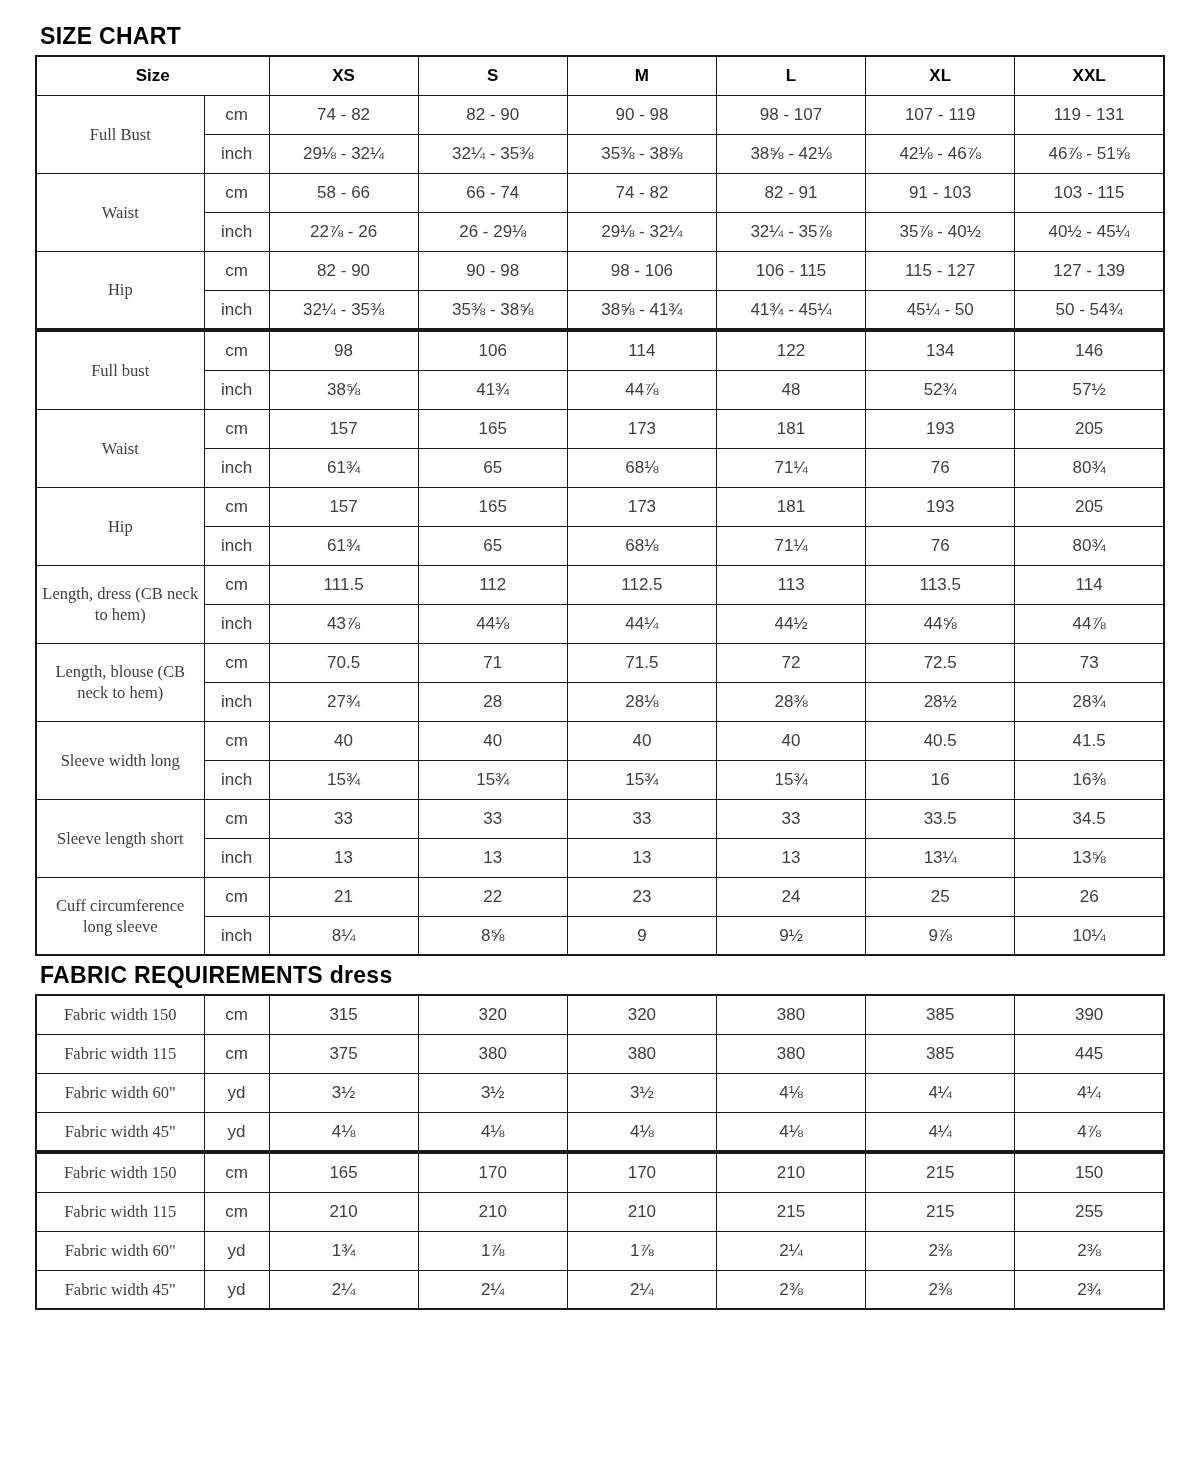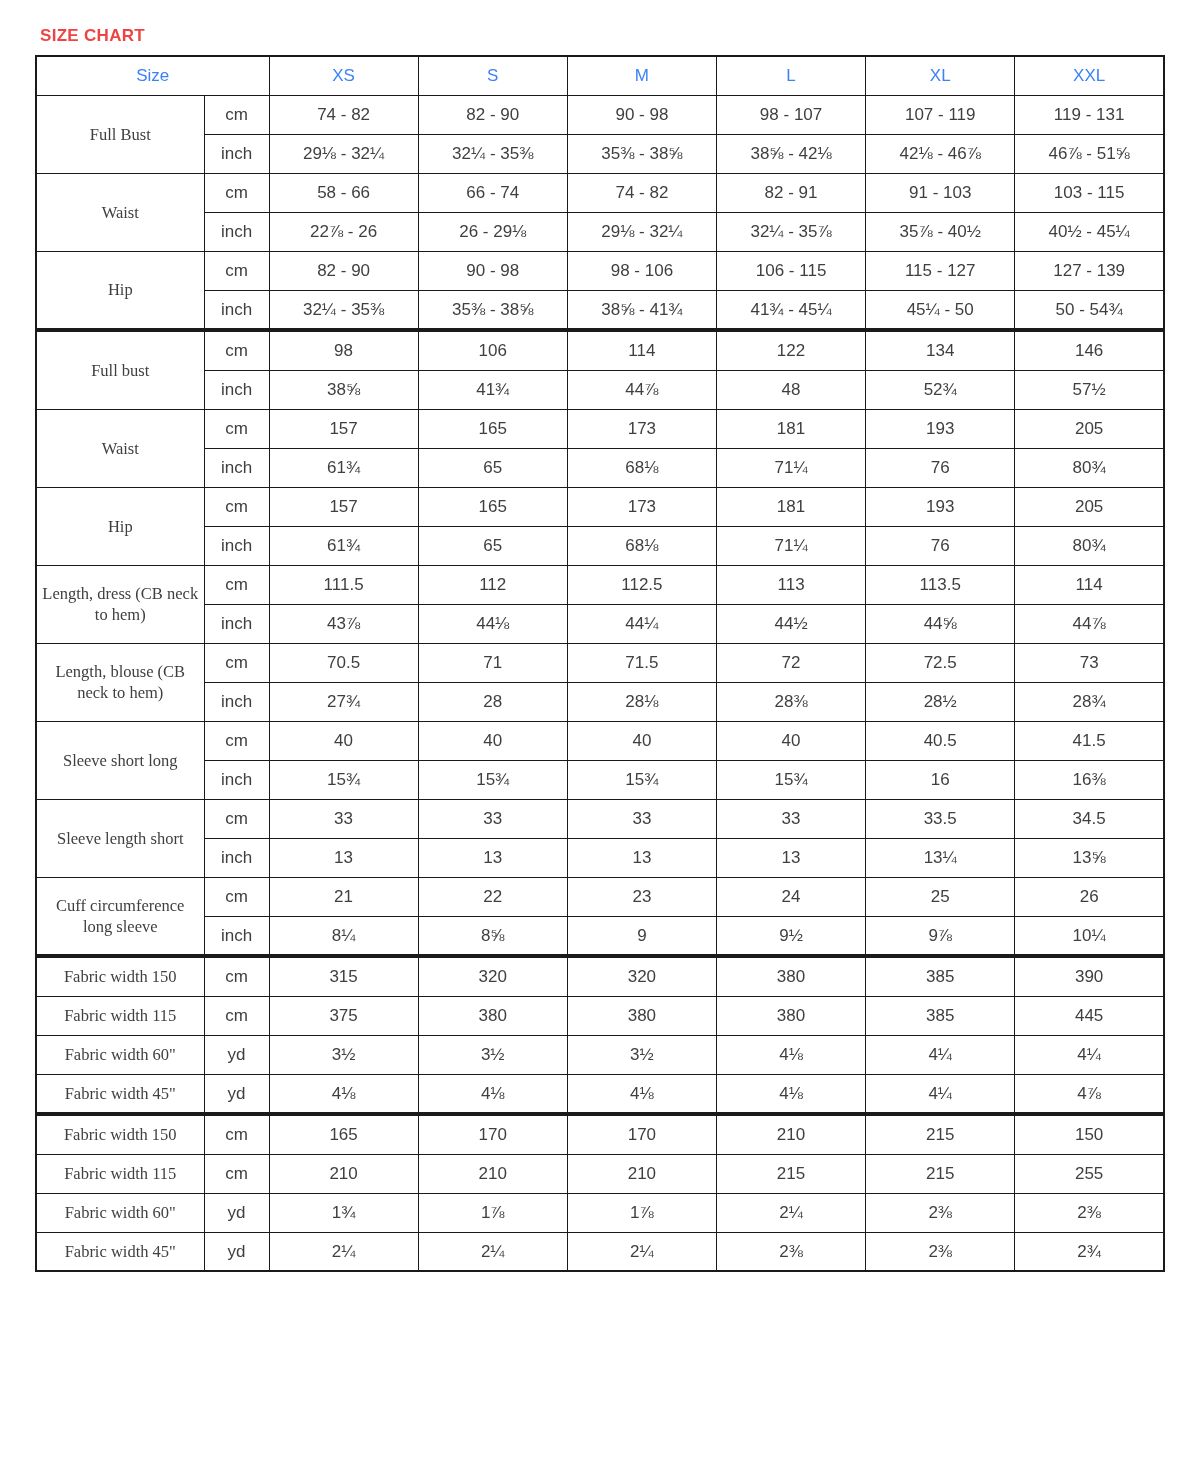--- a/index.html
+++ b/index.html
@@ -6,24 +6,24 @@
   html, body { margin: 0; padding: 0; }
   body {
     width: 1200px;
     height: 1458px;
     background: #ffffff;
     font-family: "Liberation Sans", "DejaVu Sans", sans-serif;
     color: #3f3f3f;
   }
   .page { padding: 26px 35px 0 35px; }
   .section-heading {
-    font-size: 17px;
+    font-size: 23px;
     line-height: 20px;
     font-weight: 700;
-    color: #ef4444;
+    color: #000000;
     letter-spacing: 0.3px;
     margin: 9px 0 9px 5px;
   }
   .section:first-child .section-heading { margin-top: 0; }
   table.data-table {
     border-collapse: collapse;
     table-layout: fixed;
     width: 1130px;
     border: 2px solid #1a1a1a;
   }
@@ -34,21 +34,21 @@
     height: 39px;
     padding: 0 3px;
     text-align: center;
     vertical-align: middle;
     font-size: 17px;
     line-height: 21px;
     color: #3f3f3f;
     overflow: hidden;
   }
   .data-table td.label-cell { font-size: 16.5px; font-family: Liberation Serif, serif; }
-  .data-table td.header-cell { color: #3b82f6; }
+  .data-table td.header-cell { color: #000000; font-weight: bold; }
 </style>
 </head>
 <body>
 
 <div class="page">
 
   <div class="section">
     <div class="section-heading">SIZE CHART</div>
     <table class="data-table">
         <colgroup>
@@ -234,21 +234,21 @@
           <tr class="body-row">
             <td class="unit-cell">inch</td>
             <td class="value-cell">27¾</td>
             <td class="value-cell">28</td>
             <td class="value-cell">28⅛</td>
             <td class="value-cell">28⅜</td>
             <td class="value-cell">28½</td>
             <td class="value-cell">28¾</td>
           </tr>
           <tr class="body-row">
-            <td class="label-cell" rowspan="2">Sleeve short long</td>
+            <td class="label-cell" rowspan="2">Sleeve width long</td>
             <td class="unit-cell">cm</td>
             <td class="value-cell">40</td>
             <td class="value-cell">40</td>
             <td class="value-cell">40</td>
             <td class="value-cell">40</td>
             <td class="value-cell">40.5</td>
             <td class="value-cell">41.5</td>
           </tr>
           <tr class="body-row">
             <td class="unit-cell">inch</td>
@@ -295,20 +295,21 @@
             <td class="value-cell">9</td>
             <td class="value-cell">9½</td>
             <td class="value-cell">9⅞</td>
             <td class="value-cell">10¼</td>
           </tr>
         </tbody>
       </table>
   </div>
 
   <div class="section">
+    <div class="section-heading">FABRIC REQUIREMENTS dress</div>
     <table class="data-table">
         <colgroup>
           <col class="c-label">
           <col class="c-unit">
           <col class="c-val">
           <col class="c-val">
           <col class="c-val">
           <col class="c-val">
           <col class="c-val">
           <col class="c-val">

